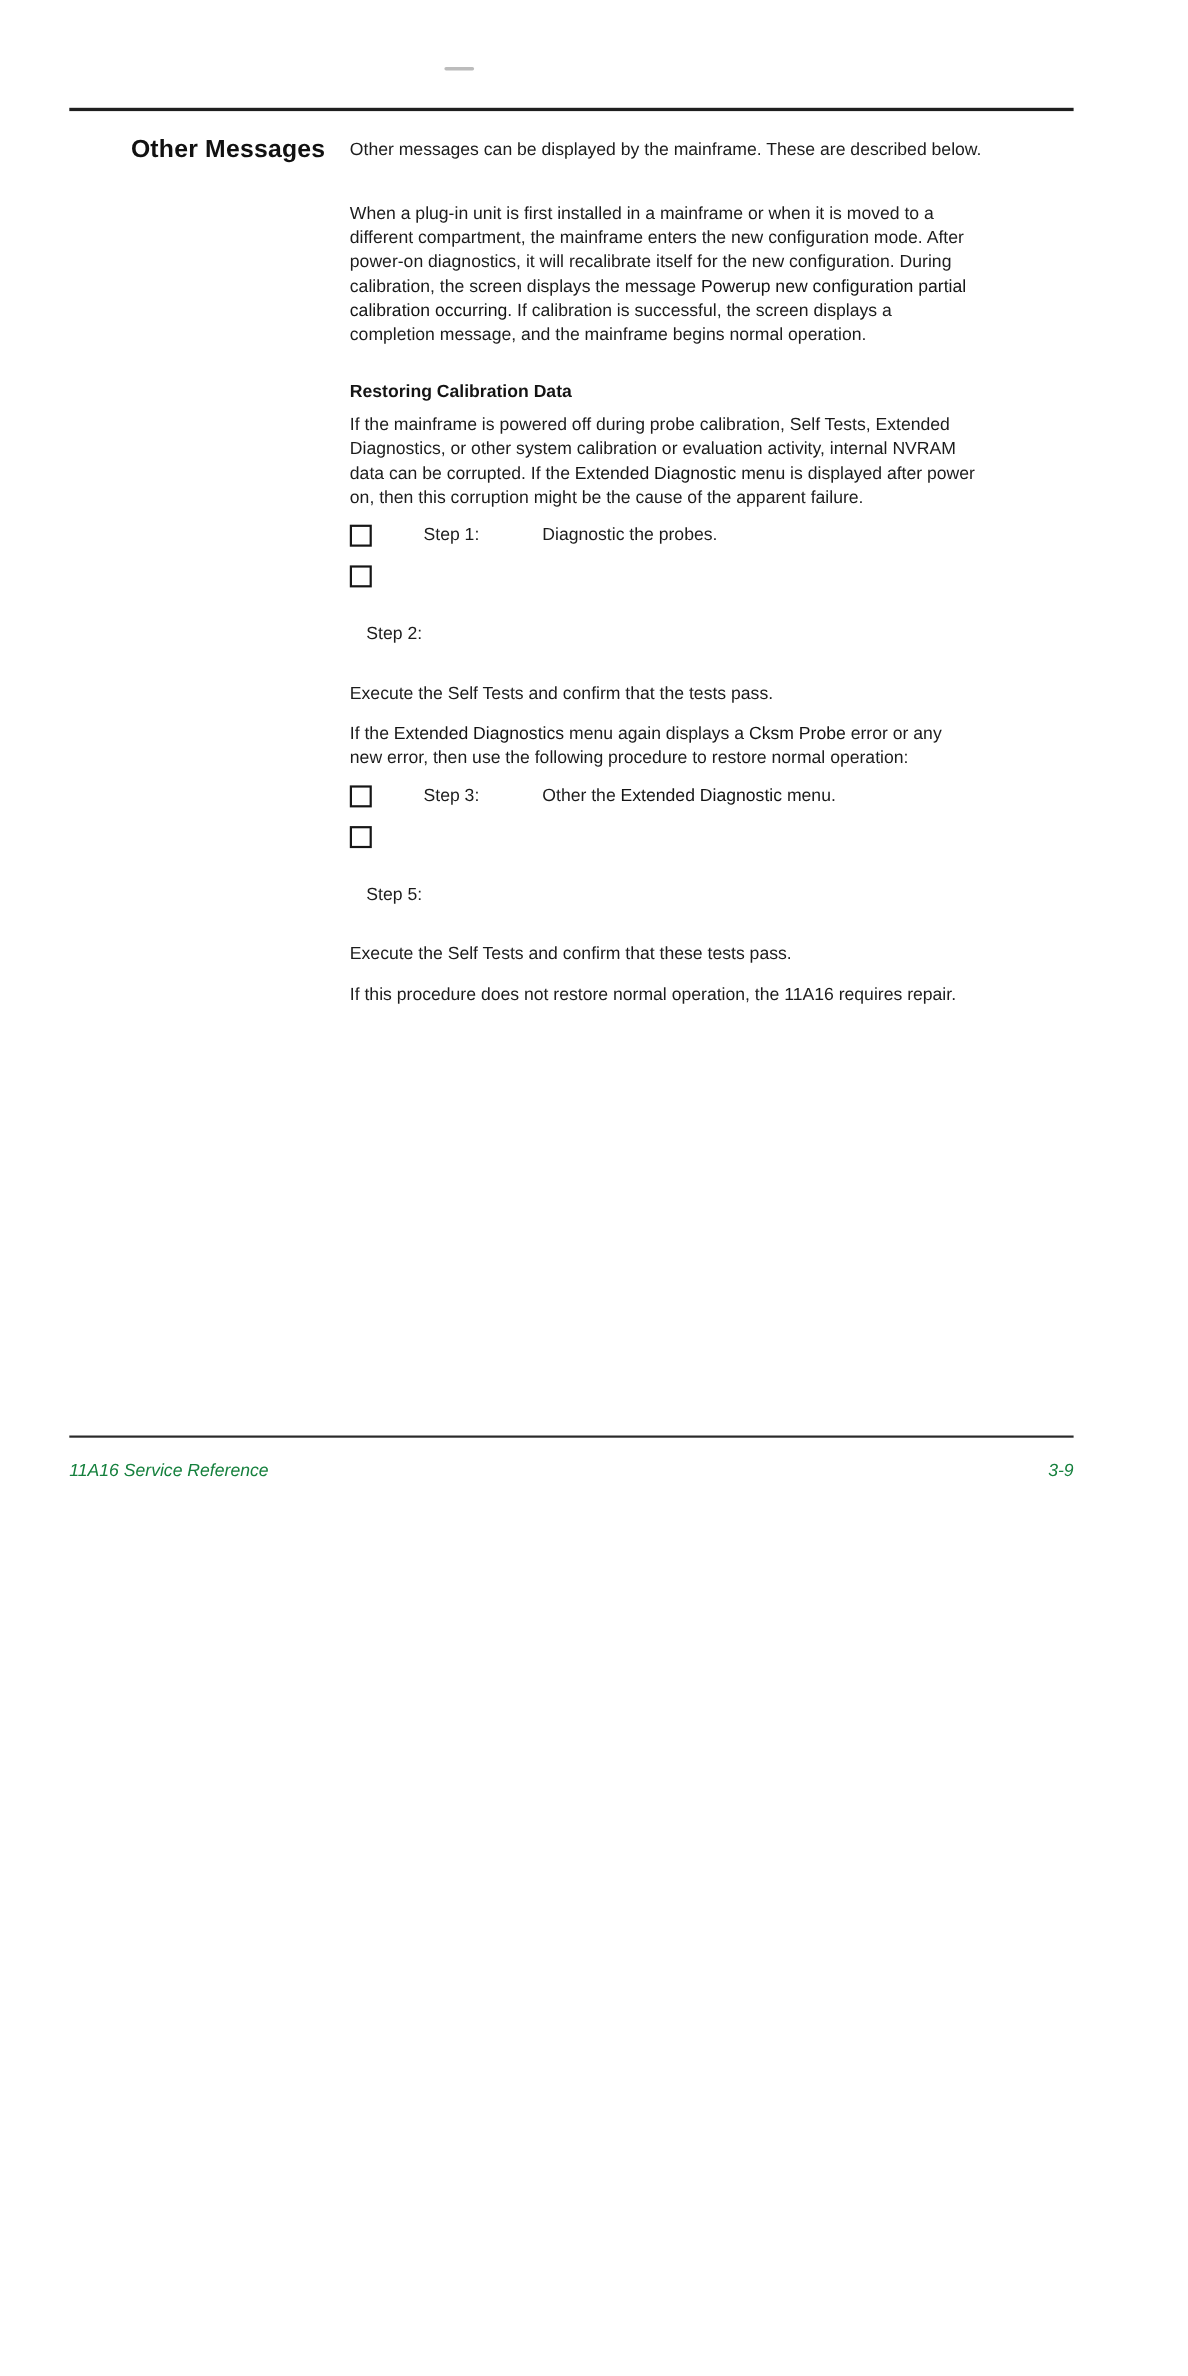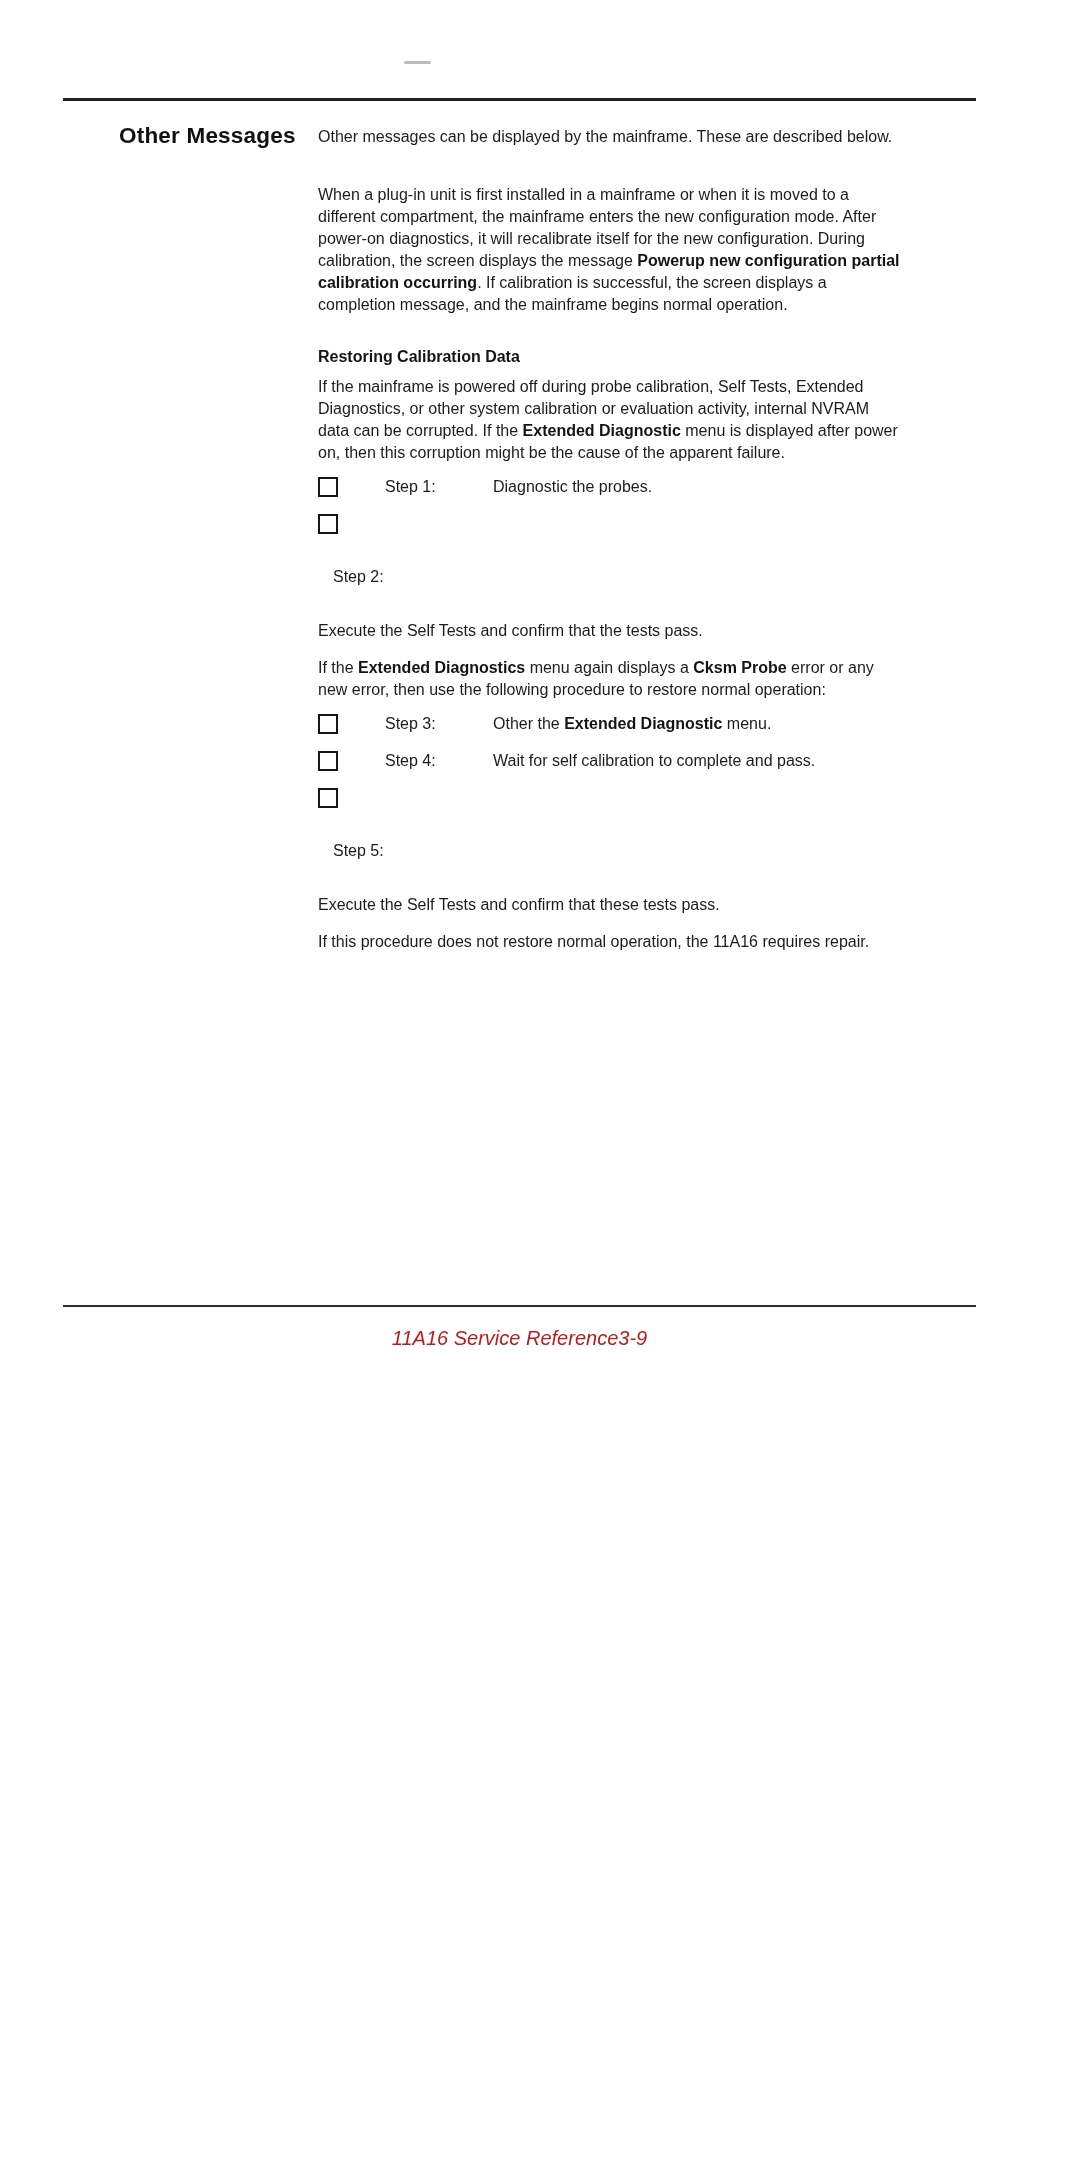--- a/index.html
+++ b/index.html
@@ -21,21 +21,21 @@
   }
   .section-title {
     position:absolute; left:119px; top:124px;
     font-size:22.5px; font-weight:bold; line-height:24px;
     letter-spacing:0.2px; color:#111;
   }
   .col {
     position:absolute; left:318px; top:126px; width:690px;
     font-size:16px; line-height:22px; color:#1c1c1c;
   }
-  .col b { font-weight:bold; color:#141414; }
+  .col b { font-weight:normal; color:#141414; }
   p.para { margin:0 0 12px 0; }
   p.intro { margin:0 0 36px 0; }
   h3.subhead {
     font-size:16px; line-height:22px; font-weight:bold;
     margin:0 0 8px 0; color:#141414;
   }
   h3.mt { margin-top:30px; }
   .step {
     display:flex; align-items:flex-start;
     margin:0 0 15px 0;
@@ -49,22 +49,22 @@
   .step-label { margin-left:15px; width:76px; flex:0 0 auto; }
   .step-text { flex:1 1 auto; }
   .steps { margin:0 0 12px 0; }
   .final-para { margin:3px 0 0 0; }
   .rule-footer {
     position:absolute; top:1305px; left:63px; width:913px; height:2px;
     background:#2a2a2a;
   }
   .footer-row {
     position:absolute; top:1328px; left:63px; width:913px;
-    display:flex; justify-content:center;
-    font-size:20px; font-style:italic; line-height:20px; color:#b91c1c;
+    display:flex; justify-content:space-between;
+    font-size:16px; font-style:italic; line-height:20px; color:#15803d;
   }
 </style>
 </head>
 <body>
 
 <div class="page">
 
   <div class="scan-artifact"></div>
   <div class="rule-top"></div>
 
@@ -98,25 +98,20 @@
     <p class="para"><span>If the </span><b>Extended Diagnostics</b><span> menu again displays a </span><b>Cksm Probe</b><span> error or any</span><br><span>new error, then use the following procedure to restore normal operation:</span></p>
 
     <div class="steps">
       <div class="step">
         <div class="checkbox"></div>
         <span class="step-label">Step 3:</span>
         <span class="step-text"><span>Other the </span><b>Extended Diagnostic</b><span> menu.</span></span>
       </div>
       <div class="step">
         <div class="checkbox"></div>
-        <span class="step-label">Step 4:</span>
-        <span class="step-text"><span>Wait for self calibration to complete and pass.</span></span>
-      </div>
-      <div class="step">
-        <div class="checkbox"></div>
         <span class="step-label">Step 5:</span>
         <span class="step-text"><span>Execute the Self Tests and confirm that these tests pass.</span></span>
       </div>
     </div>
 
     <p class="final-para">If this procedure does not restore normal operation, the 11A16 requires repair.</p>
 
   </div>
 
   <div class="rule-footer"></div>

